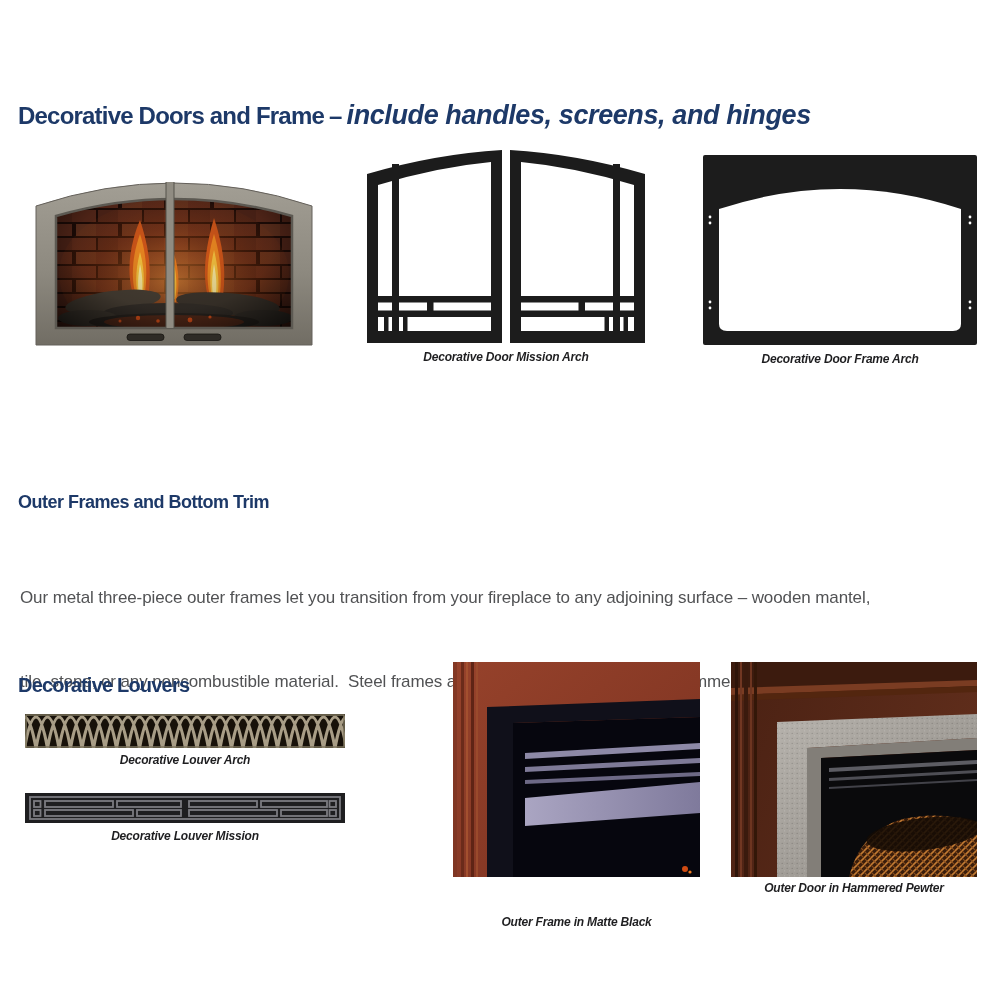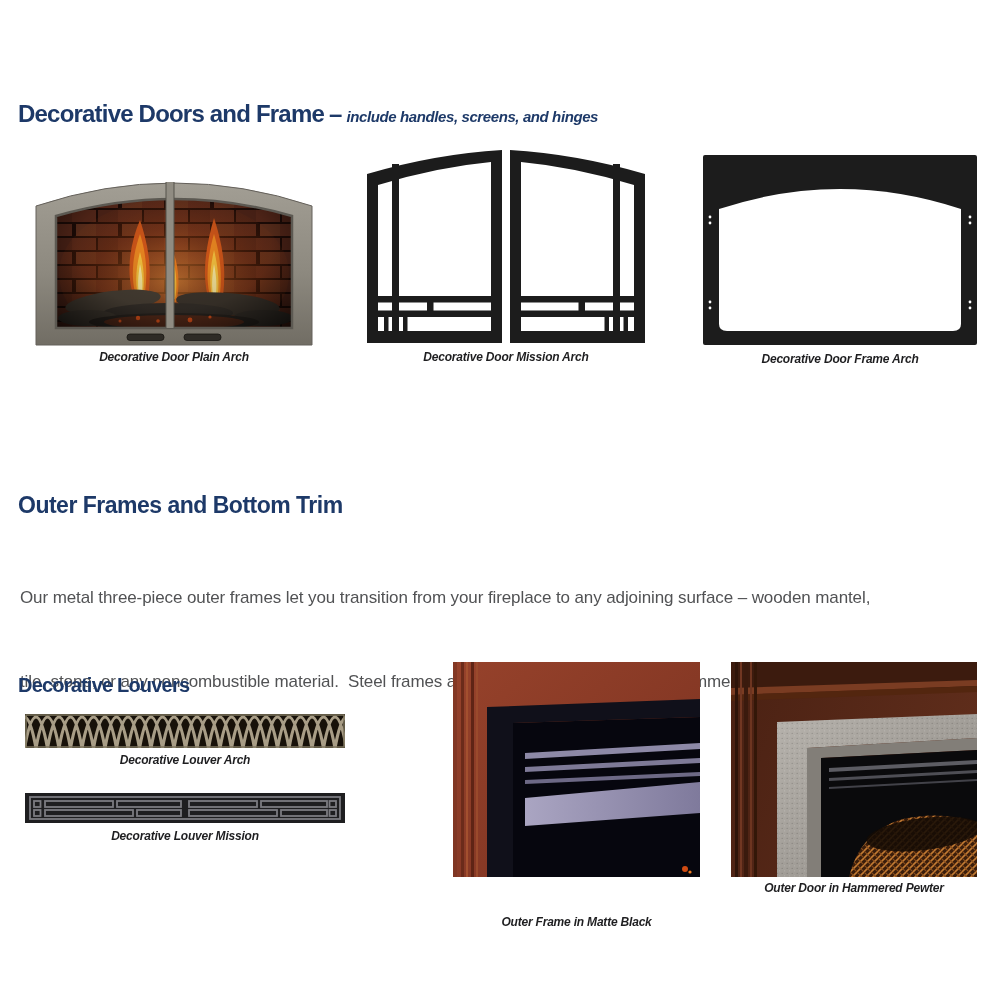--- a/index.html
+++ b/index.html
@@ -2,22 +2,22 @@
 <html><head>
 <meta charset="utf-8">
 <style>
   html,body{margin:0;padding:0;background:#ffffff;}
   .page{position:relative;width:1000px;height:1000px;background:#ffffff;overflow:hidden;
         font-family:"Liberation Sans",sans-serif;}
   .abs{position:absolute;}
   .h-navy{color:#1d3968;font-weight:700;}
   #h1{left:18px;top:100px;font-size:24px;letter-spacing:-0.8px;white-space:nowrap;}
   #h1 .sep{font-style:normal;font-weight:700;margin:0 5px;}
-  #h1 .it{font-style:italic;font-weight:600;font-size:15px;letter-spacing:-0.4px;}
-  #h2{left:18px;top:492px;font-size:23px;letter-spacing:-0.5px;}
+  #h1 .it{font-style:italic;font-weight:600;font-size:27px;letter-spacing:-0.4px;}
+  #h2{left:18px;top:492px;font-size:18px;letter-spacing:-0.5px;}
   #h3{left:18px;top:674px;font-size:20px;letter-spacing:-0.8px;}
   .body-par{left:20px;width:945px;font-size:17px;line-height:28px;color:#515254;
             letter-spacing:-0.1px;white-space:pre;}
   #para1{top:528px;}
   #para2{top:600px;}
   .caption{font-size:12px;font-style:italic;font-weight:700;color:#1e1e20;
            text-align:center;letter-spacing:-0.2px;}
   #cap1{left:28px;top:350px;width:292px;}
   #cap2{left:367px;top:350px;width:278px;}
   #cap3{left:703px;top:352px;width:274px;}
@@ -104,21 +104,20 @@
         <rect x="28" y="28" width="236" height="150" fill="url(#vin)"></rect>
       </g>
       <path d="M28,64 Q146,30 264,64 L264,176 L28,176 Z" fill="none" stroke="#5c5952" stroke-width="2.5"></path>
       <rect x="138" y="30" width="8" height="146" fill="#908c82"></rect>
       <line x1="138" y1="30" x2="138" y2="176" stroke="#55524b" stroke-width="1"></line>
       <line x1="146" y1="30" x2="146" y2="176" stroke="#55524b" stroke-width="1"></line>
       <rect x="99" y="182" width="37" height="6.5" rx="3" fill="#2e2b26" stroke="#191713" stroke-width="0.8"></rect>
       <rect x="156" y="182" width="37" height="6.5" rx="3" fill="#2e2b26" stroke="#191713" stroke-width="0.8"></rect>
     </svg>
   </div>
-  <div id="cap1" class="abs caption">Decorative Door Plain Arch</div>
 
   <div id="img2" class="abs">
     <svg width="278" height="196" viewBox="0 0 278 196">
       <g id="ld" fill="#1c1c1c">
         <path fill-rule="evenodd" d="M0,196 L0,27 Q68,7 135,3 L135,196 Z M11,38 Q70,20 124,15 L124,184 L11,184 Z"></path>
         <rect x="25" y="17" width="7" height="167"></rect>
         <rect x="11" y="149" width="113" height="6.5"></rect>
         <rect x="11" y="163.5" width="113" height="6.5"></rect>
         <rect x="60" y="149" width="6.5" height="21"></rect>
         <rect x="17" y="170" width="4.5" height="14"></rect>

